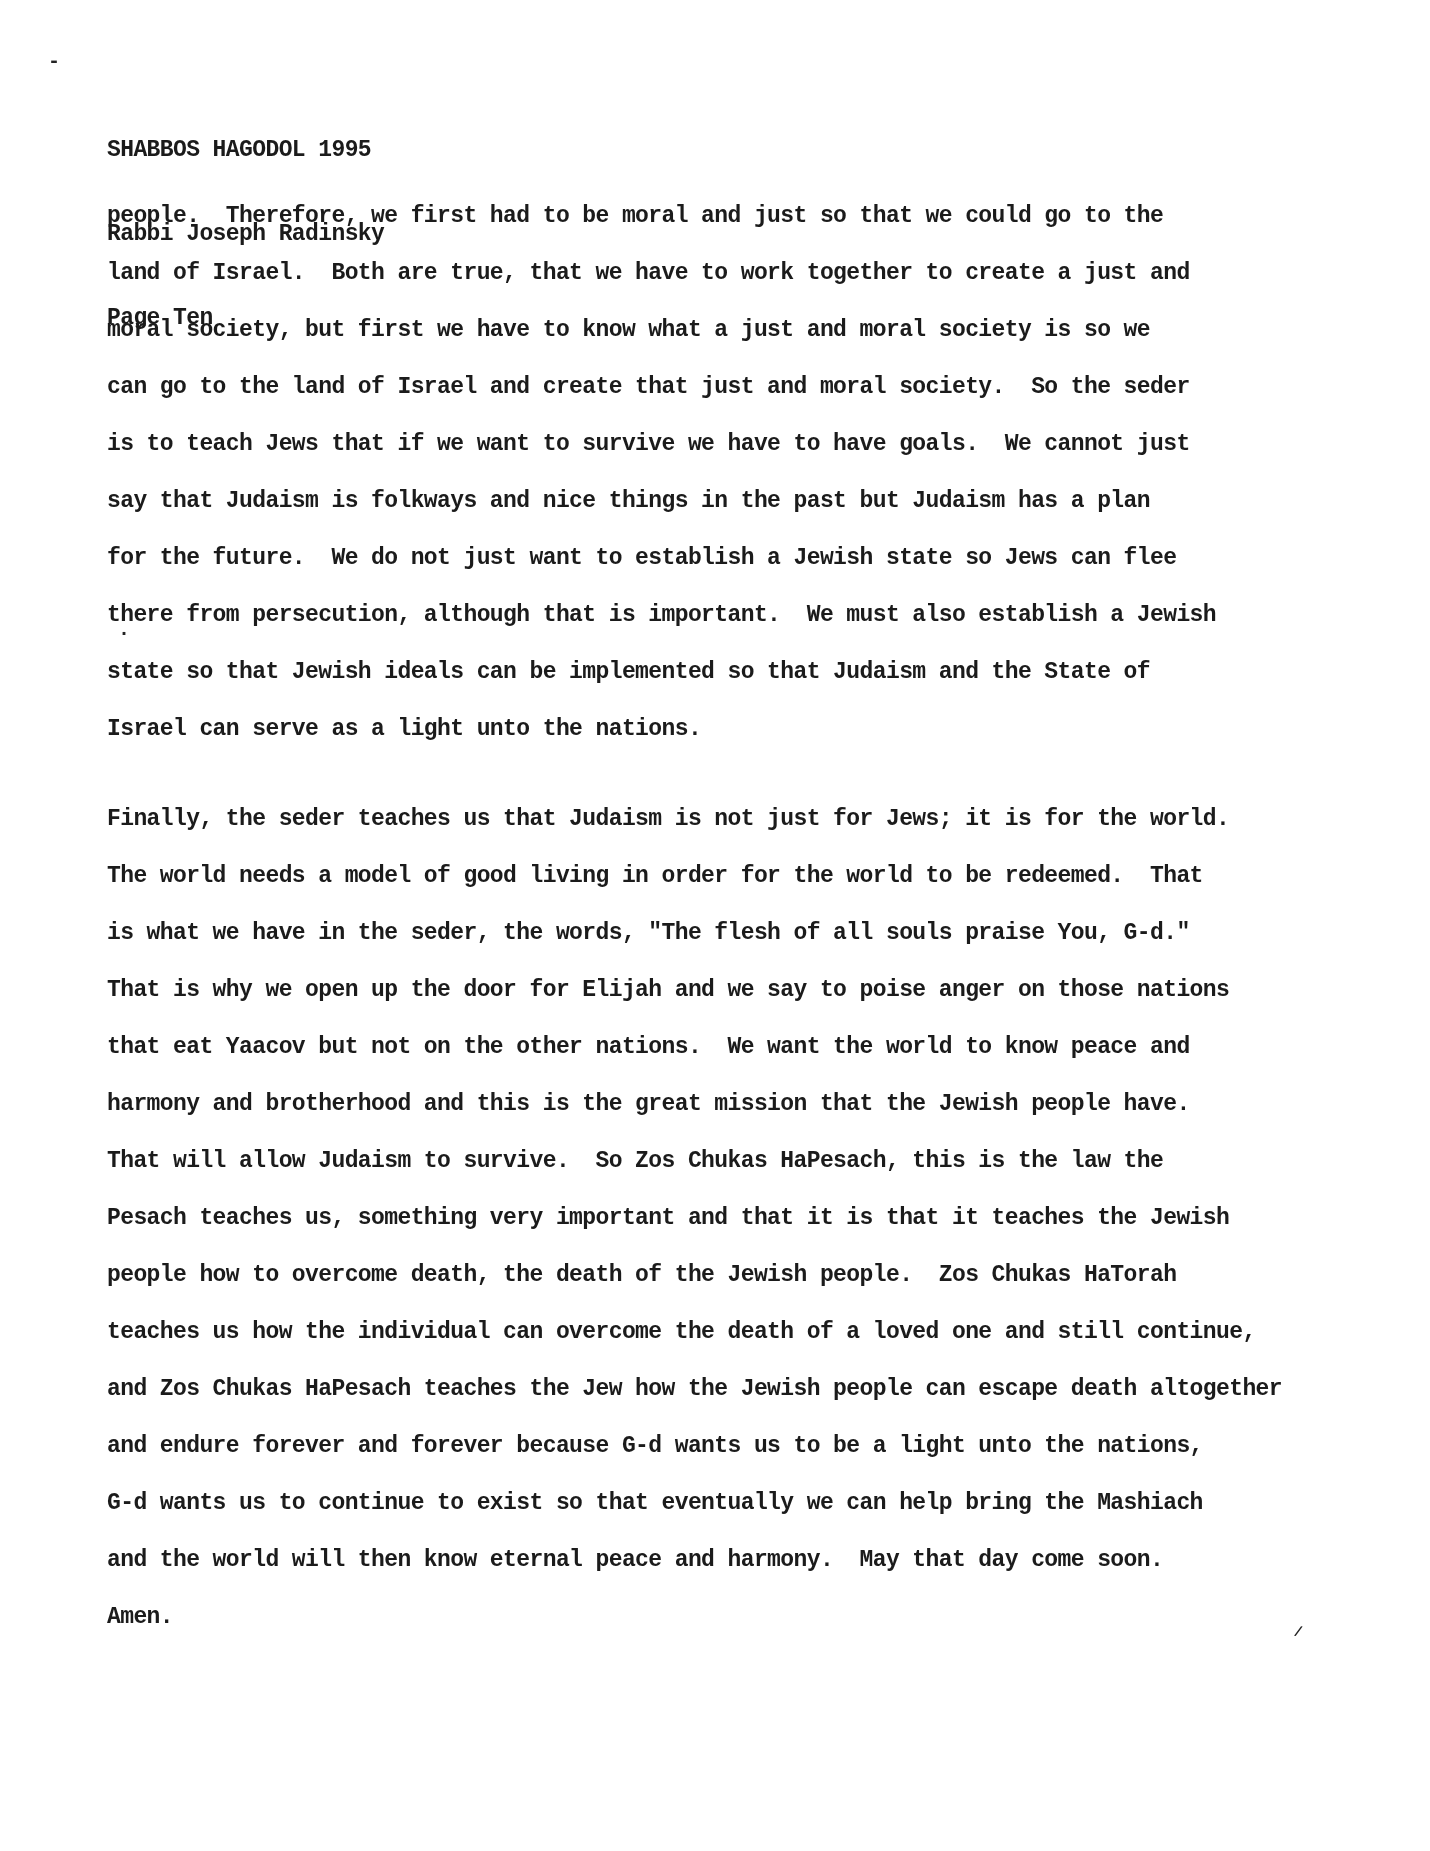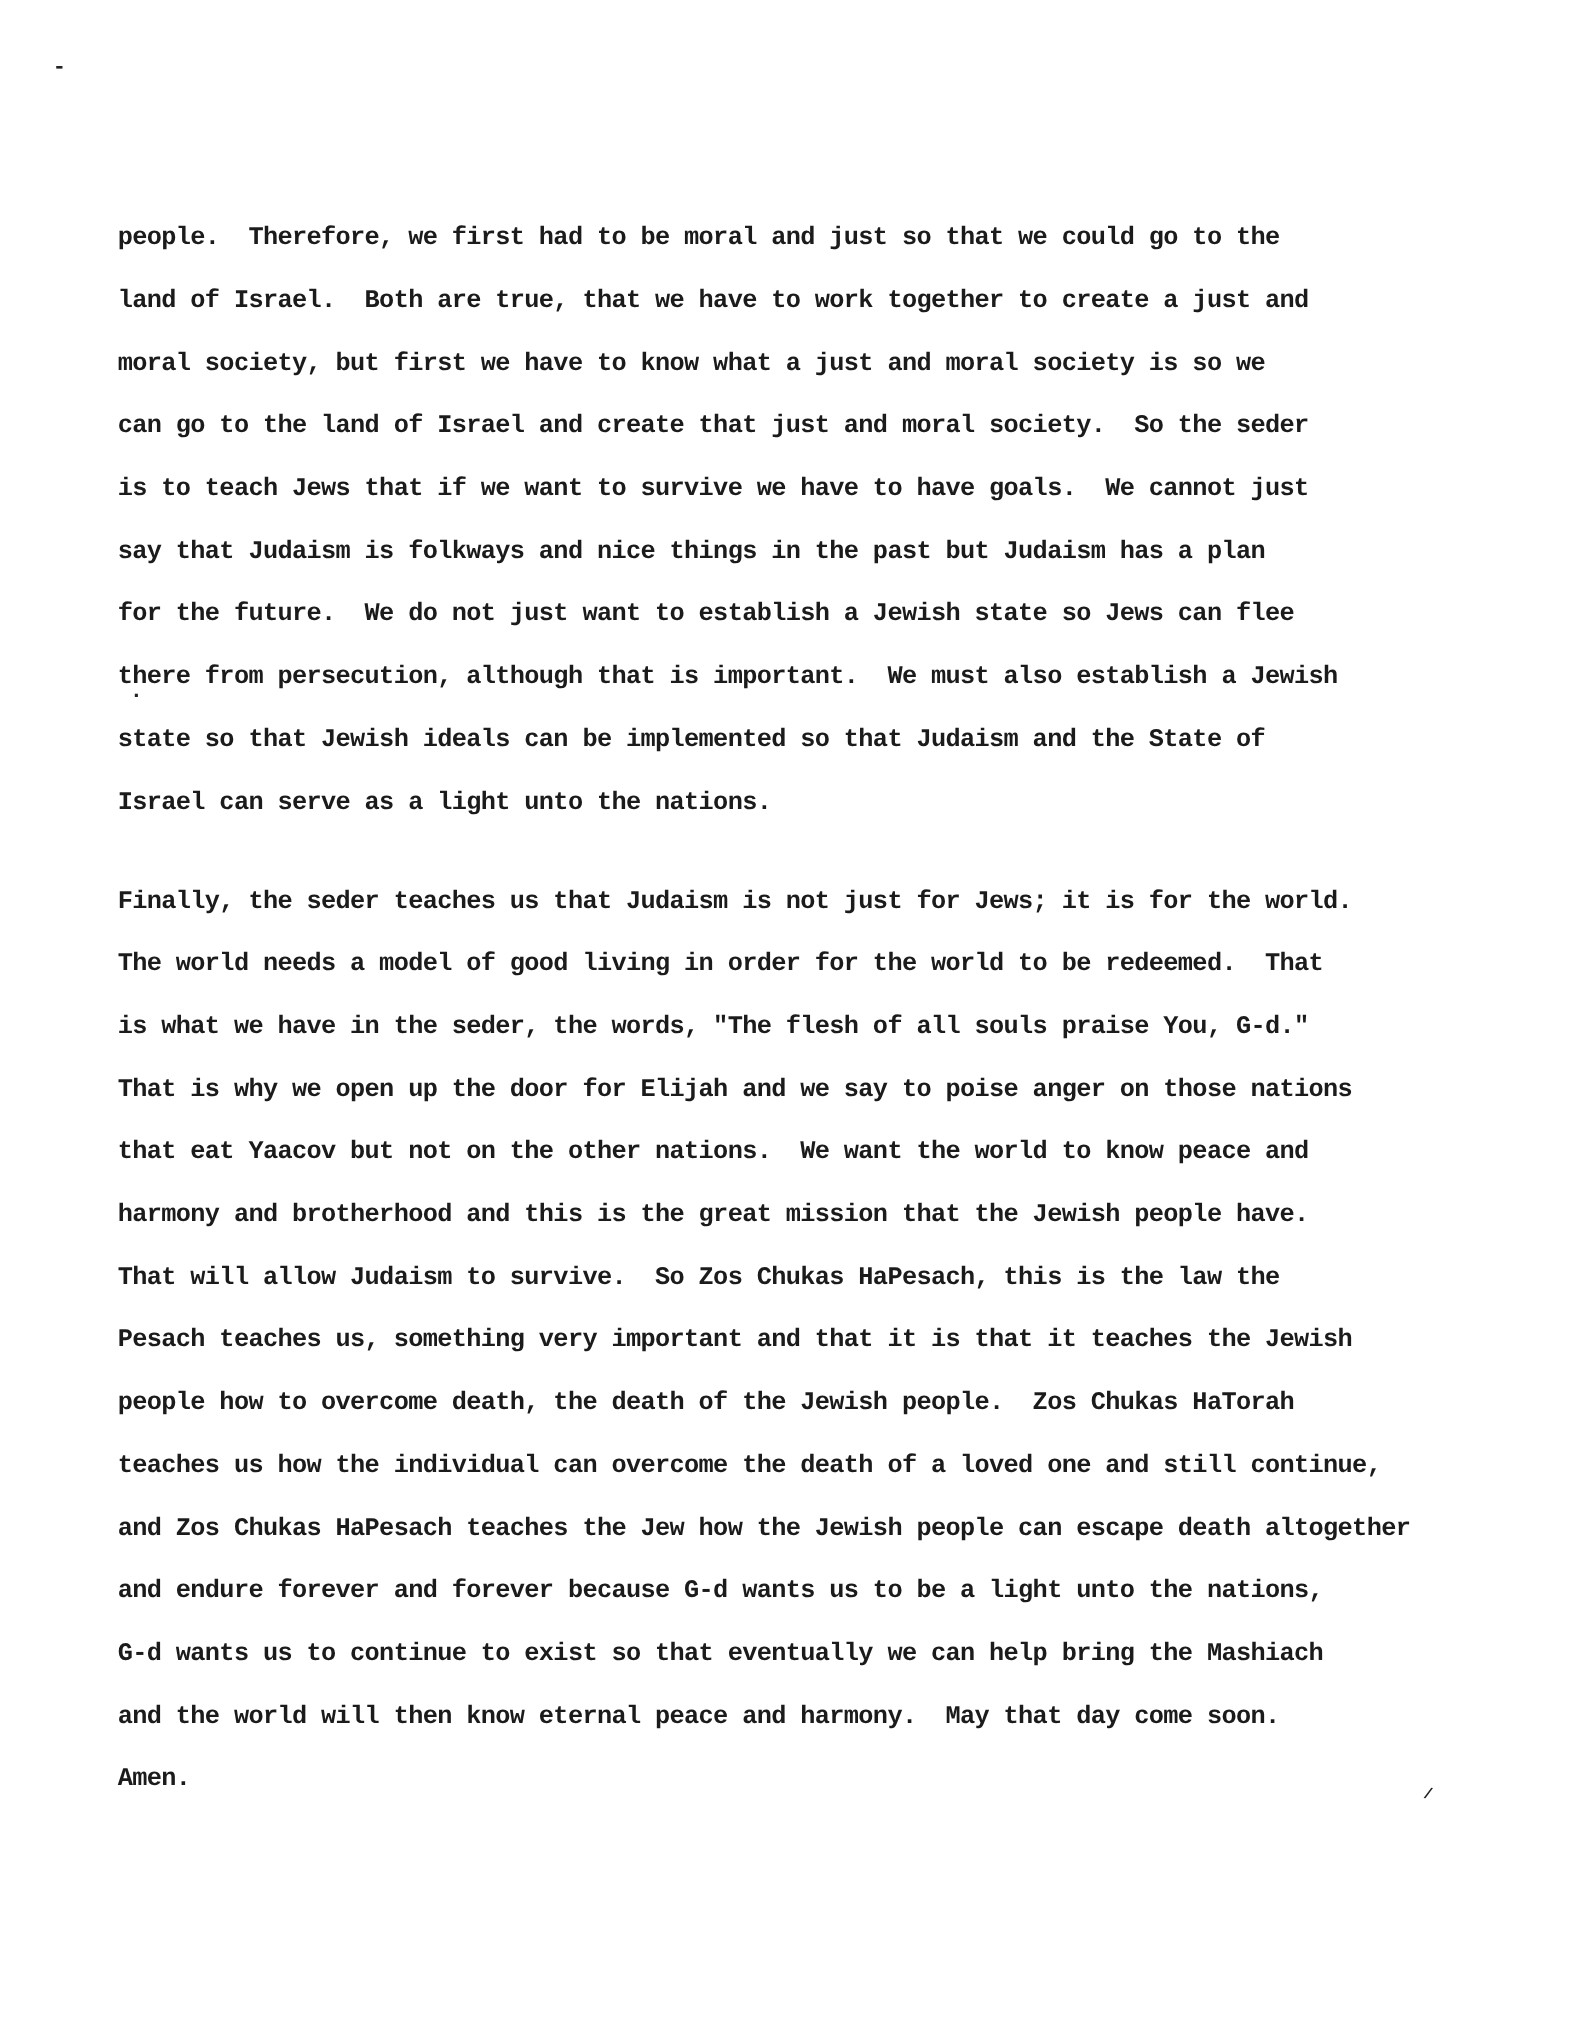--- a/index.html
+++ b/index.html
@@ -50,20 +50,25 @@
   }
   .artifact.dash-tl   { left: 48px;  top: 50px;  font-size: 20px; }
   .artifact.dot-mid   { left: 118px; top: 618px; font-size: 20px; }
   .artifact.tick-br   { left: 1294px; top: 1624px; font-size: 14px; transform: rotate(8deg); }
 </style>
 </head>
 <body>
 
 <div class="page">
 
+  <div class="doc-header">
+    <div>SHABBOS HAGODOL 1995</div>
+    <div>Rabbi Joseph Radinsky</div>
+    <div>Page Ten</div>
+  </div>
 
   <div class="doc-body">
     <div class="para">people.  Therefore, we first had to be moral and just so that we could go to the
 land of Israel.  Both are true, that we have to work together to create a just and
 moral society, but first we have to know what a just and moral society is so we
 can go to the land of Israel and create that just and moral society.  So the seder
 is to teach Jews that if we want to survive we have to have goals.  We cannot just
 say that Judaism is folkways and nice things in the past but Judaism has a plan
 for the future.  We do not just want to establish a Jewish state so Jews can flee
 there from persecution, although that is important.  We must also establish a Jewish

